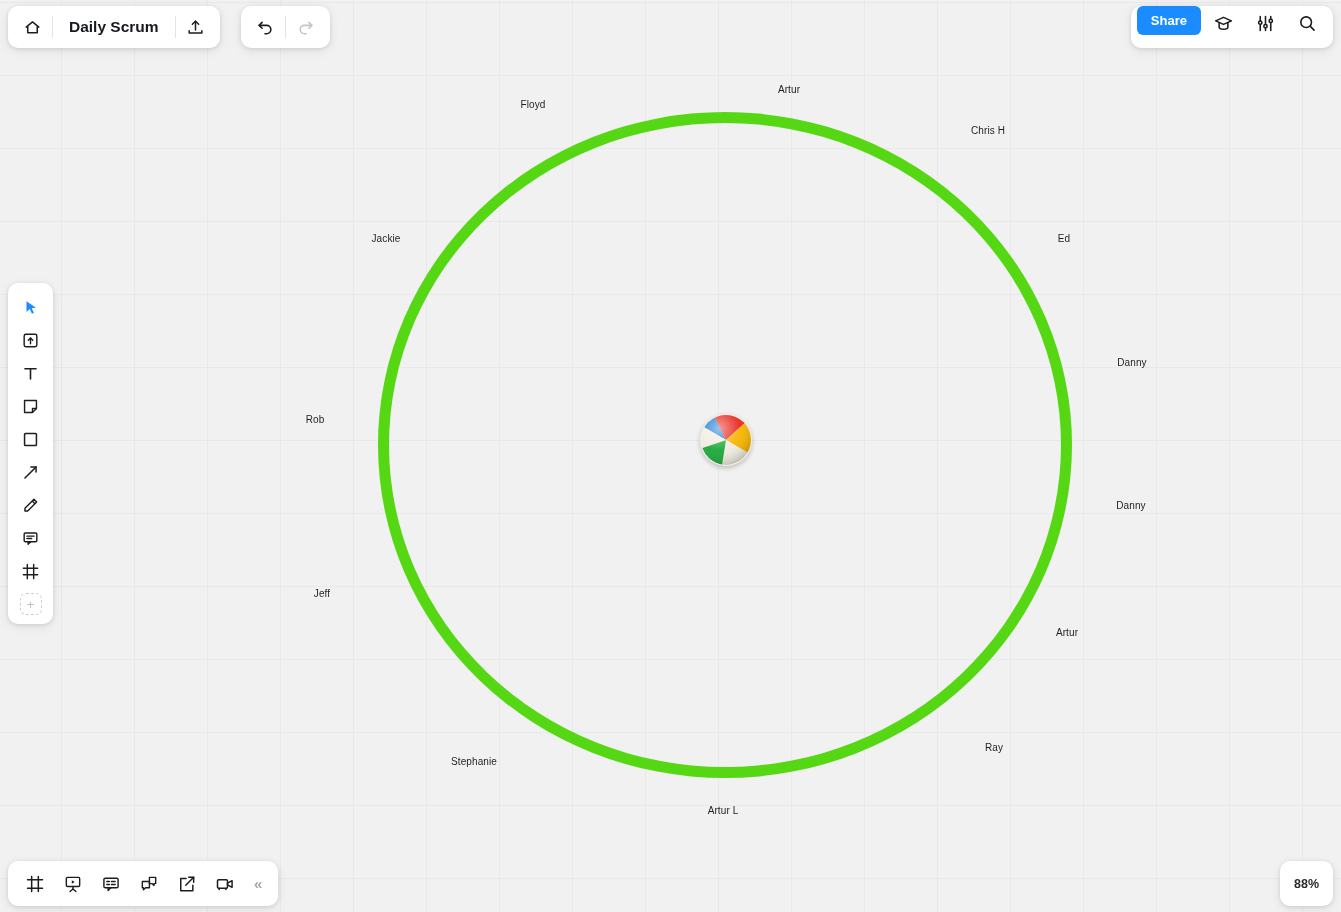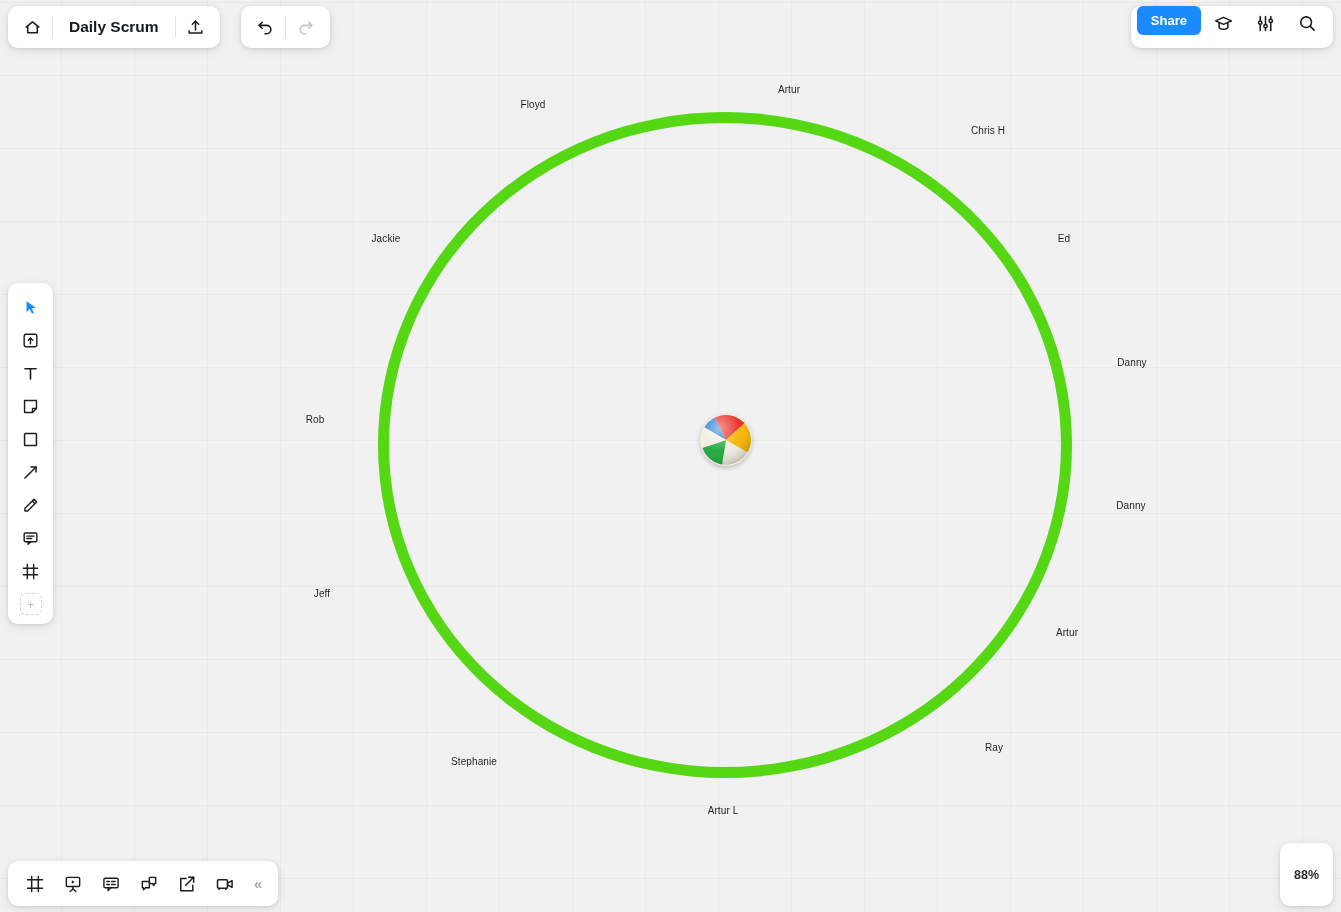--- a/index.html
+++ b/index.html
@@ -131,21 +131,21 @@
     border-radius: 6px; cursor: pointer; margin: 0 2px;
   }
   .collapse {
     color: #a9a9a9; font-size: 15px; font-weight: 700;
     padding: 0 8px 0 10px; cursor: pointer; user-select: none;
   }
 
   
   .zoombox {
     right: 8px; bottom: 6px;
-    height: 63px; min-width: 53px;
+    height: 45px; min-width: 53px;
     display: flex; align-items: center; justify-content: center;
     cursor: pointer;
   }
   .zoomtext { font-size: 12.5px; font-weight: 700; color: #2b2b2b; }
 
   svg { color: #1d1d1d; }
   .dim { color: #c4c4c4; }
 </style>
 </head>
 <body>

